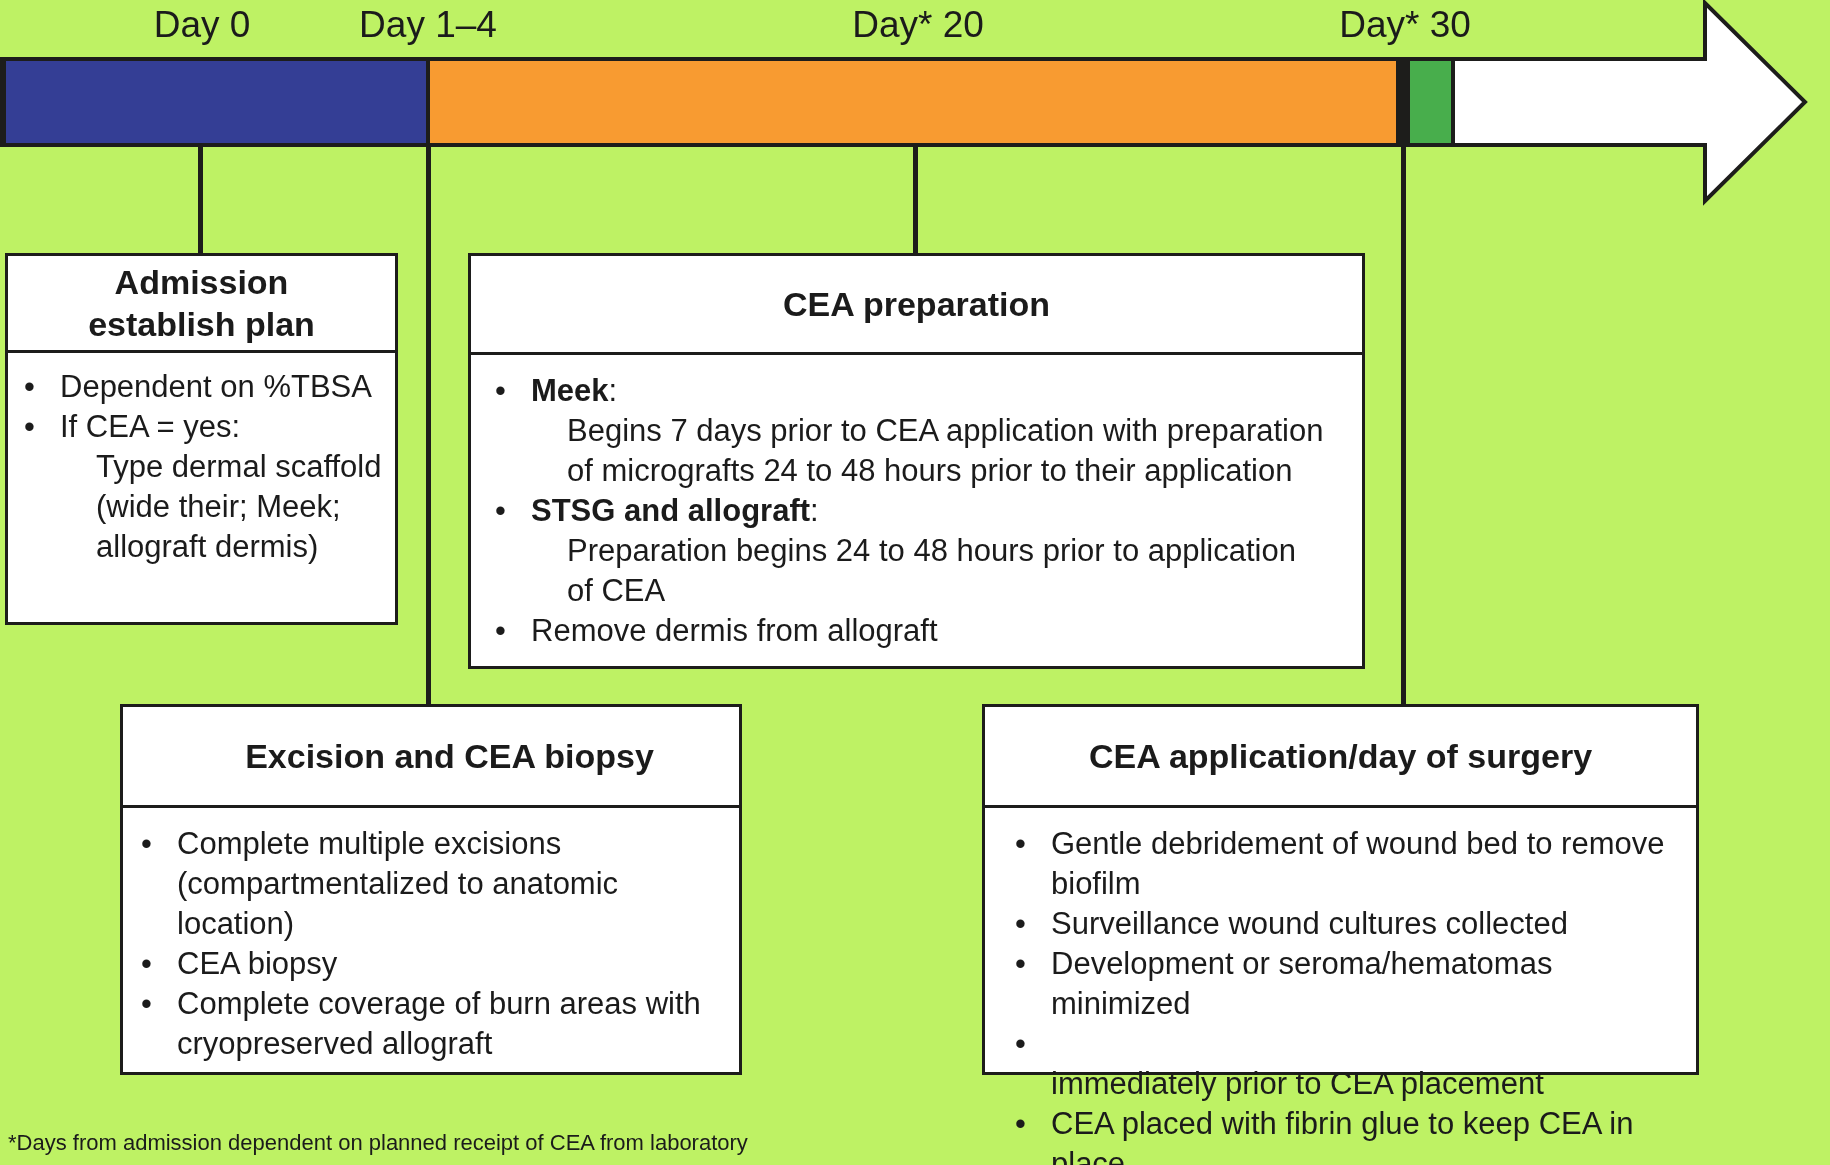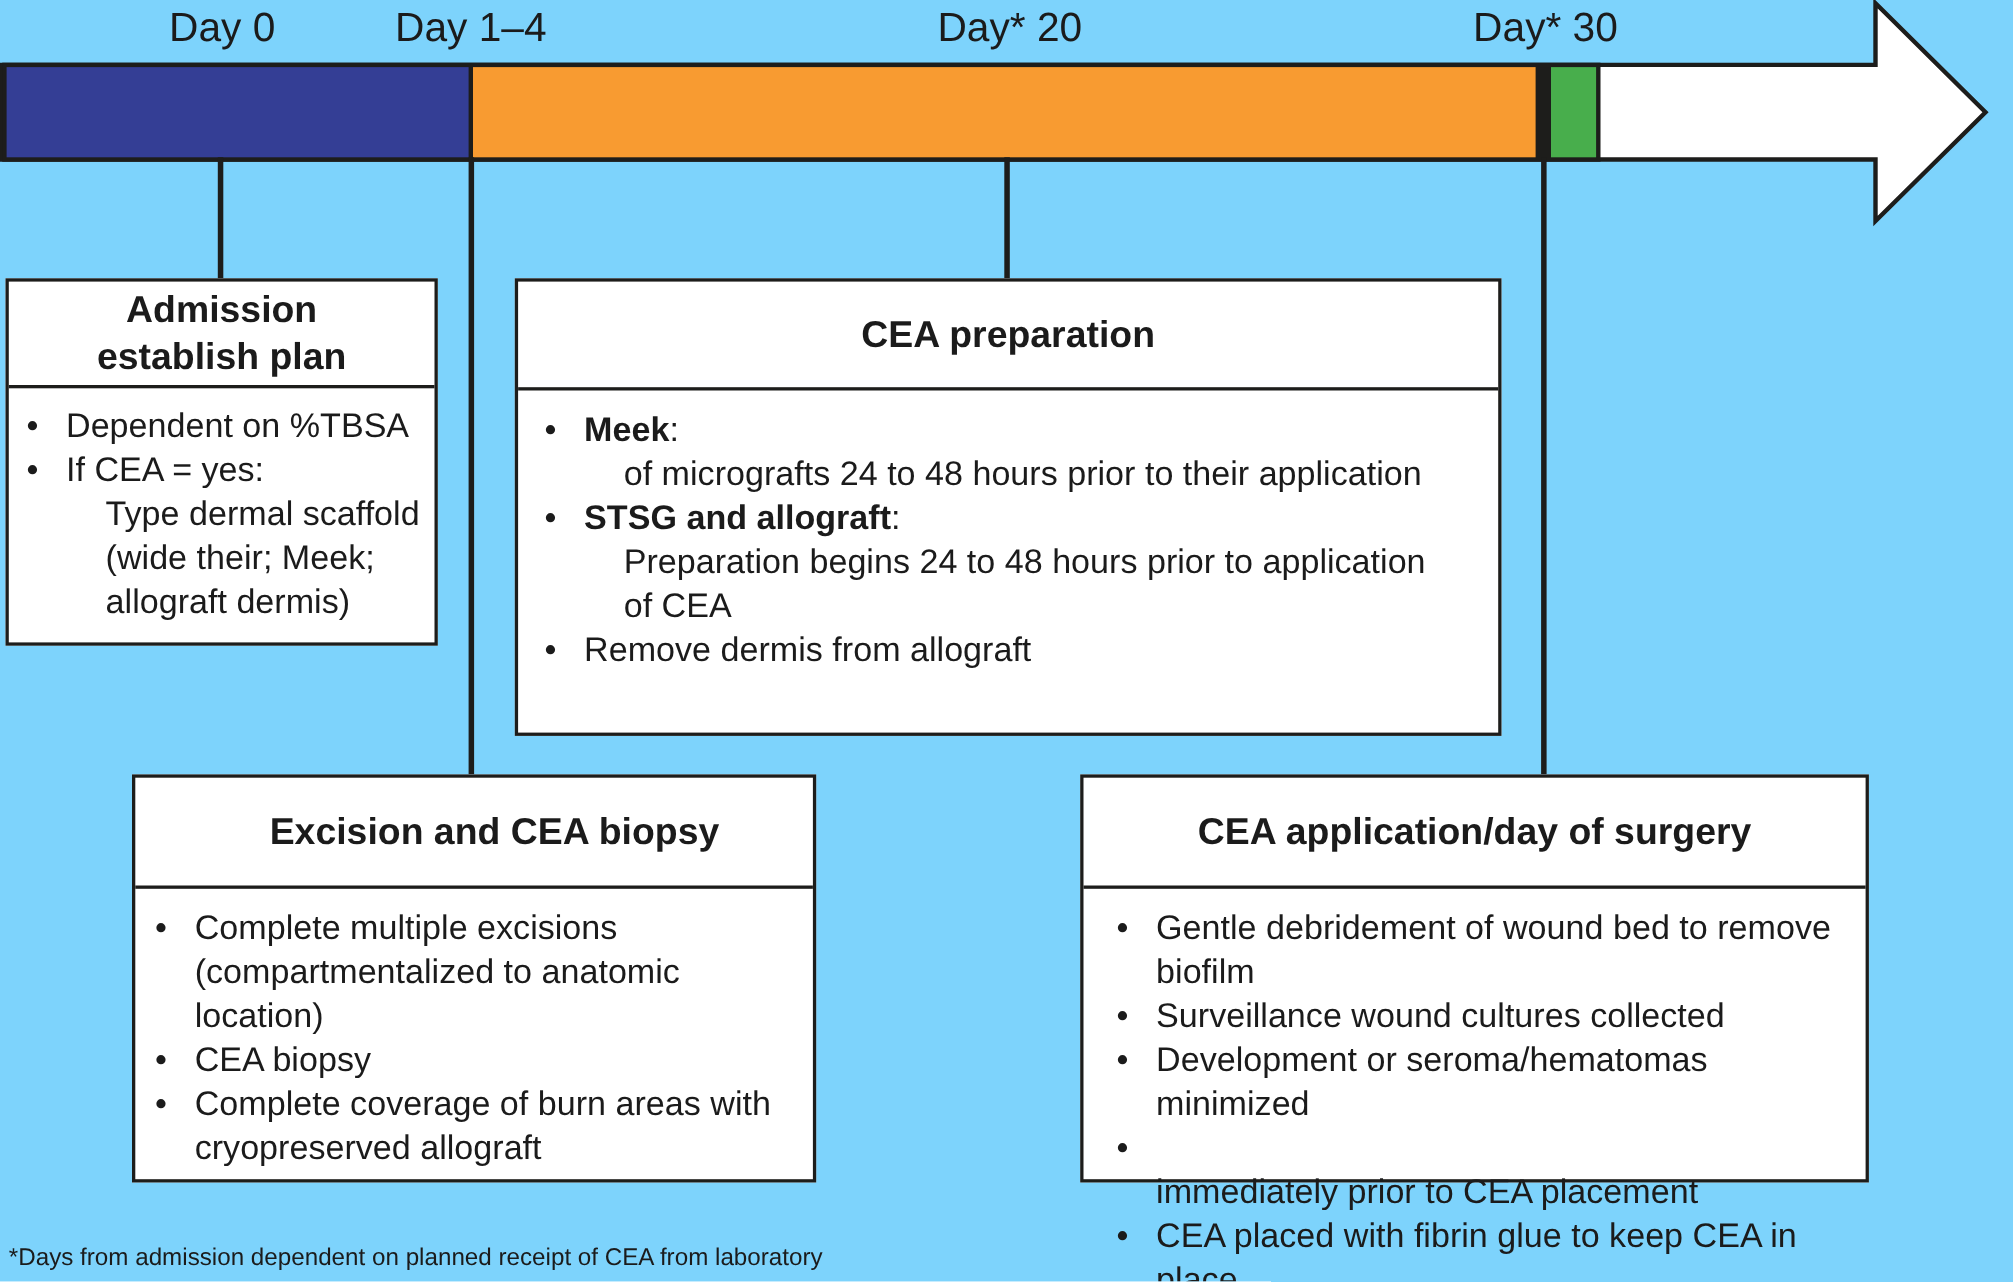--- a/index.html
+++ b/index.html
@@ -1,20 +1,20 @@
 <!DOCTYPE html>
 <html><head>
 <meta charset="utf-8">
 <style>
   html,body{margin:0;padding:0;background:#ffffff;}
   .canvas{
     position:relative;
     width:1830px;
     height:1165px;
-    background:#7dd3fc;
+    background:#bef264;
     font-family:"Liberation Sans", sans-serif;
     color:#1b1b1b;
     overflow:hidden;
   }
   
   .tl-svg{position:absolute;left:0;top:0;}
   
   .day-label{
     position:absolute;
     top:4px;
@@ -38,21 +38,21 @@
   .tick-1{left:426px;top:143px;height:561px;}
   .tick-2{left:913px;top:143px;height:110px;}
   .tick-3{left:1401px;top:143px;height:561px;}
   
   .box{
     position:absolute;
     border:3px solid #1d1d1b;
     background:#ffffff;
     box-sizing:border-box;
   }
-  .box-1{left:5px;top:253px;width:393px;height:334px;}
+  .box-1{left:5px;top:253px;width:393px;height:372px;}
   .box-2{left:468px;top:253px;width:897px;height:416px;}
   .box-3{left:120px;top:704px;width:622px;height:371px;}
   .box-4{left:982px;top:704px;width:717px;height:371px;}
   .box-header{
     display:flex;
     align-items:center;
     justify-content:center;
     border-bottom:3px solid #1d1d1b;
     font-weight:bold;
     font-size:34px;
@@ -139,20 +139,24 @@
 
   <div class="box box-2">
     <div class="box-header">CEA preparation</div>
     <div class="box-body">
         <div class="li">
           <span class="dot">•</span>
           <span class="txt"><b>Meek</b>:</span>
         </div>
         <div class="li cont deep">
           <span class="dot">•</span>
+          <span class="txt">Begins 7 days prior to CEA application with preparation</span>
+        </div>
+        <div class="li cont deep">
+          <span class="dot">•</span>
           <span class="txt">of micrografts 24 to 48 hours prior to their application</span>
         </div>
         <div class="li">
           <span class="dot">•</span>
           <span class="txt"><b>STSG and allograft</b>:</span>
         </div>
         <div class="li cont deep">
           <span class="dot">•</span>
           <span class="txt">Preparation begins 24 to 48 hours prior to application</span>
         </div>

